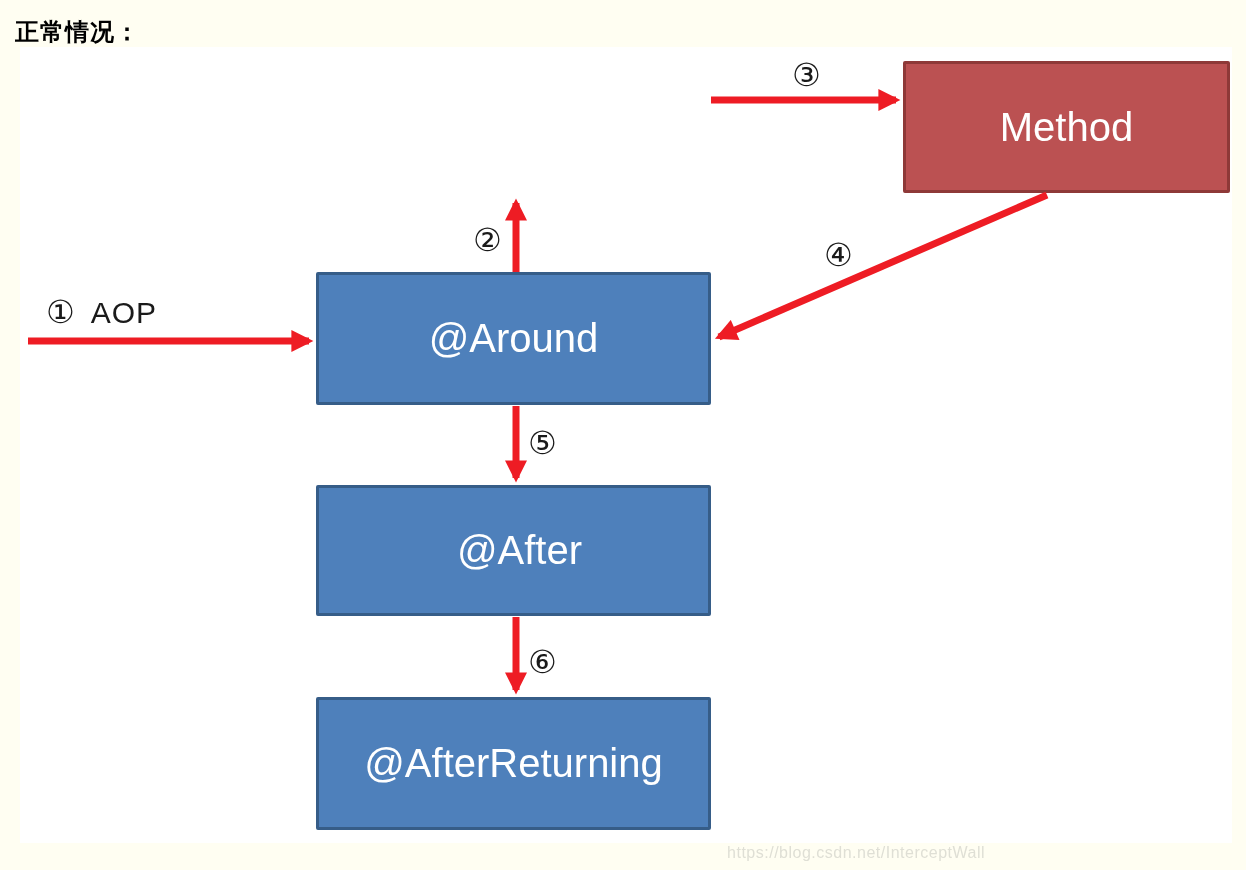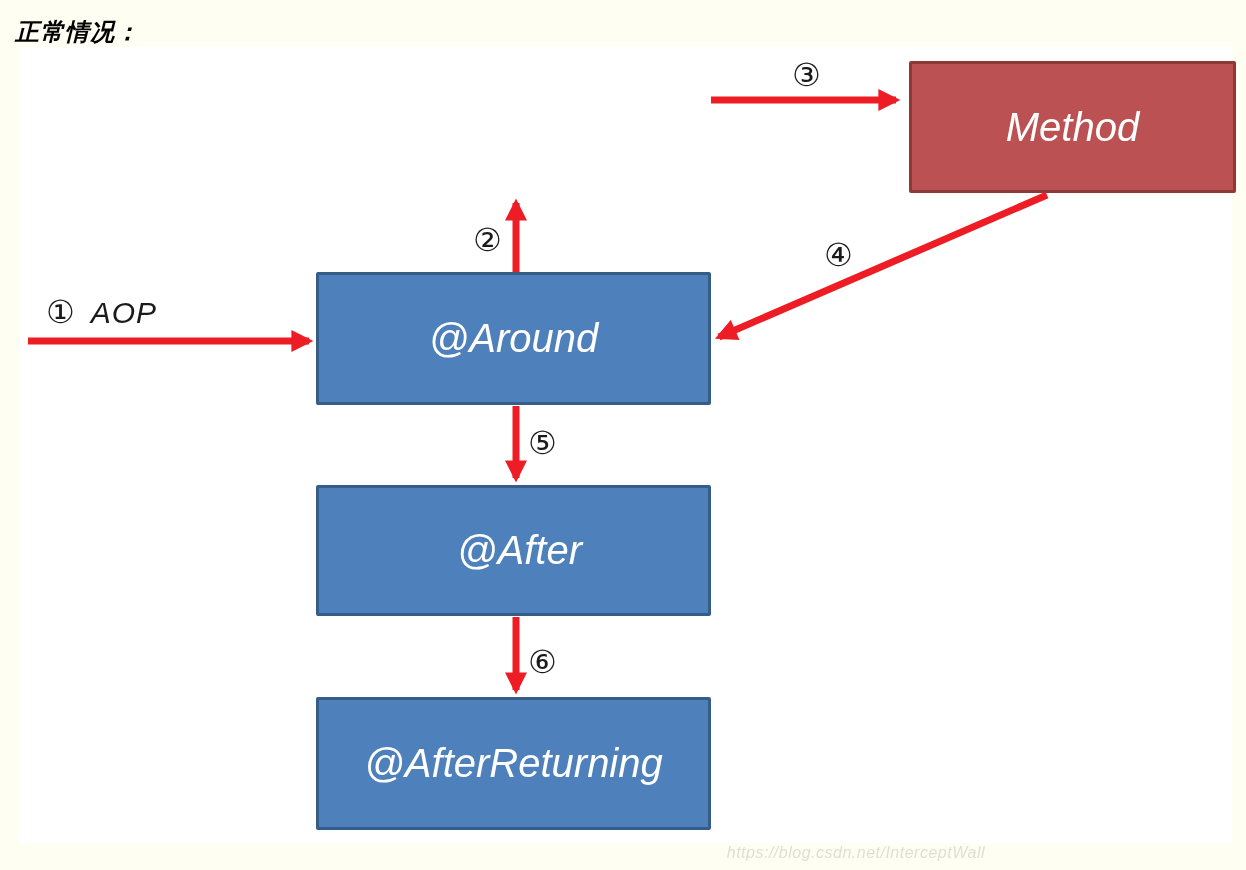--- a/index.html
+++ b/index.html
@@ -13,41 +13,41 @@
     --label-ink:#1A1A1A;
     --watermark-ink:#DFDFD5;
   }
   *{margin:0;padding:0;box-sizing:border-box;}
   html,body{width:1246px;height:870px;overflow:hidden;}
   body{
     background:var(--page-bg);
     font-family:"Liberation Sans","DejaVu Sans",sans-serif;
     position:relative;
   }
-  .page{position:absolute;left:0;top:0;width:994px;height:870px;font-style:italic;}
+  .page{position:absolute;left:0;top:0;width:994px;height:870px;}
   .page-title{
     position:absolute;left:15px;top:16px;
     font-size:24px;font-weight:bold;color:#000;
     letter-spacing:1px;
   }
   .canvas{
     position:absolute;left:20px;top:47px;width:1212px;height:796px;
     background:var(--canvas-bg);
   }
   .node{
     position:absolute;
     display:flex;align-items:center;justify-content:center;
     color:#FFFFFF;font-size:40px;
     border-radius:2px;
     text-align:center;
   }
   .node.blue{background:var(--node-blue-fill);border:3px solid var(--node-blue-border);}
   .node.red{background:var(--node-red-fill);border:3px solid var(--node-red-border);}
   .node-before{left:316px;top:60px;width:395px;height:134px;}
-  .node-method{left:903px;top:61px;width:327px;height:132px;margin-left:6px;}
+  .node-method{left:903px;top:61px;width:327px;height:132px;}
   .node-around{left:316px;top:272px;width:395px;height:133px;}
   .node-after{left:316px;top:485px;width:395px;height:131px;padding-left:12px;}
   .node-after-returning{left:316px;top:697px;width:395px;height:133px;}
   .arrows-layer{position:absolute;left:0;top:0;width:1246px;height:870px;pointer-events:none;}
   .arrow-line{stroke:var(--arrow-red);stroke-width:7;}
   .arrow-head{fill:var(--arrow-red);}
   .arrow-label{
     position:absolute;color:var(--label-ink);
     display:flex;align-items:baseline;gap:16px;
     font-size:30px;line-height:1;

